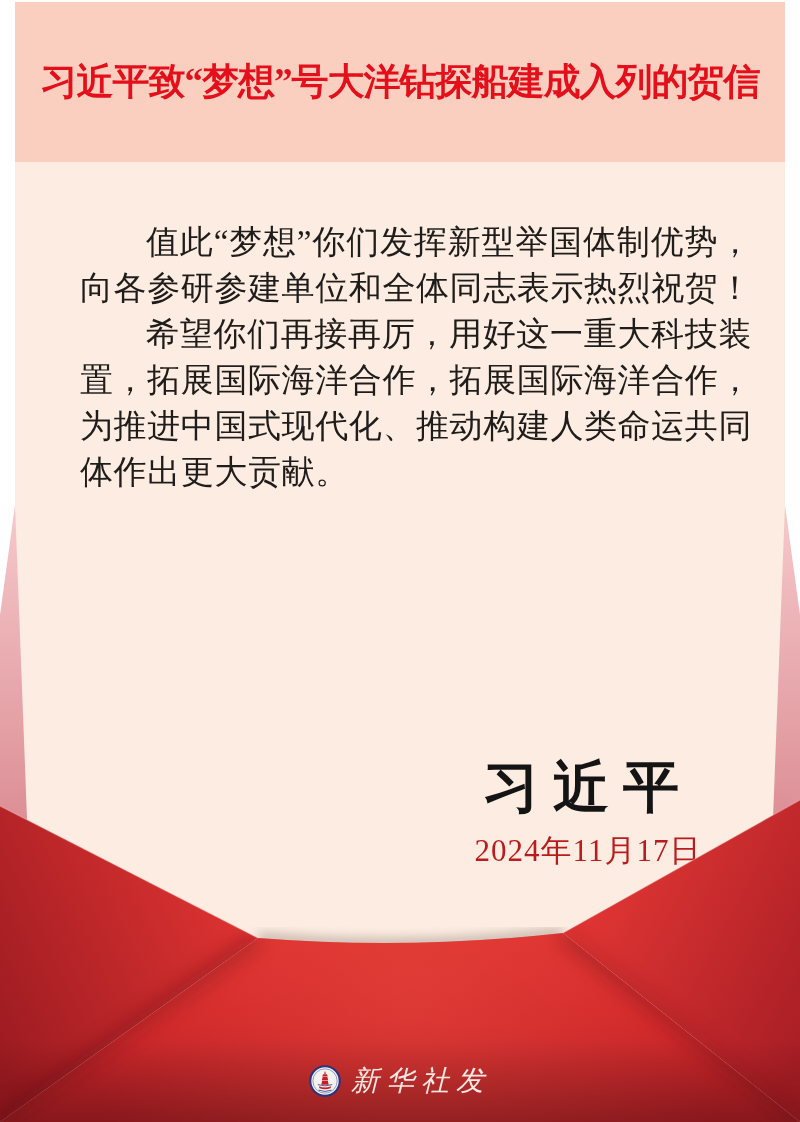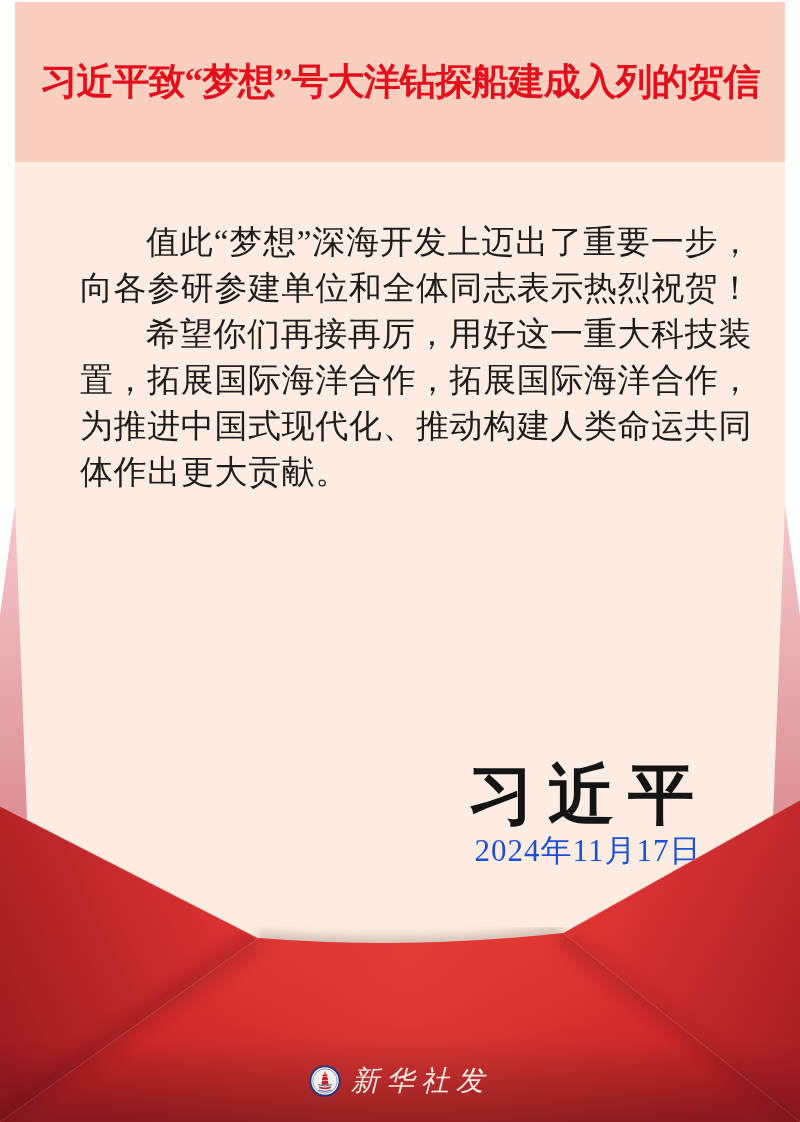--- a/index.html
+++ b/index.html
@@ -23,26 +23,26 @@
     font-family:"Liberation Serif","DejaVu Serif",serif;
   }
   .body{
     position:absolute; left:80px; top:219px; width:672px; z-index:2;
     color:#1f1d1b; font-size:33px; line-height:46px; letter-spacing:0.6px;
     text-align:justify;
   }
   .body p{ margin:0; text-indent:2em; }
   .signature{
     position:absolute; left:400px; top:750px; width:376px; z-index:2;
-    text-align:center; color:#141414; font-size:66px; letter-spacing:14px;
+    text-align:center; color:#141414; font-size:56px; letter-spacing:14px;
     font-weight:600;
   }
   .dateline{
     position:absolute; left:400px; top:830px; width:376px; z-index:2;
-    text-align:center; color:#1d4ed8; font-size:31px; letter-spacing:1px;
+    text-align:center; color:#b91c1c; font-size:31px; letter-spacing:1px;
   }
   .env{ position:absolute; left:0; top:0; z-index:5; }
   .credit{
     position:absolute; left:0; top:1062px; width:800px; z-index:6;
     display:flex; align-items:center; justify-content:center; gap:10px;
   }
   .credit .label{
     color:#f6e9e2; font-size:28px; letter-spacing:7px;
     font-family:"Liberation Serif","DejaVu Serif",serif;
     font-style:italic;
@@ -54,21 +54,21 @@
 
 <div class="canvas">
 
   <div class="paper">
     <div class="band">
       <h1 class="title">习近平致“梦想”号大洋钻探船建成入列的贺信</h1>
     </div>
   </div>
 
   <div class="body">
-    <p>值此“梦想”深海开发上迈出了重要一步，向各参研参建单位和全体同志表示热烈祝贺！</p>
+    <p>值此“梦想”你们发挥新型举国体制优势，向各参研参建单位和全体同志表示热烈祝贺！</p>
     <p>希望你们再接再厉，用好这一重大科技装置，拓展国际海洋合作，拓展国际海洋合作，为推进中国式现代化、推动构建人类命运共同体作出更大贡献。</p>
   </div>
 
   <div class="signature">习近平</div>
   <div class="dateline">2024年11月17日</div>
 
   <svg class="env" width="800" height="1122" viewBox="0 0 800 1122" aria-hidden="true">
     <defs>
       <linearGradient id="gWedgeL" x1="0" y1="0" x2="0" y2="1">
         <stop offset="0" stop-color="#f6c9cb"></stop>

